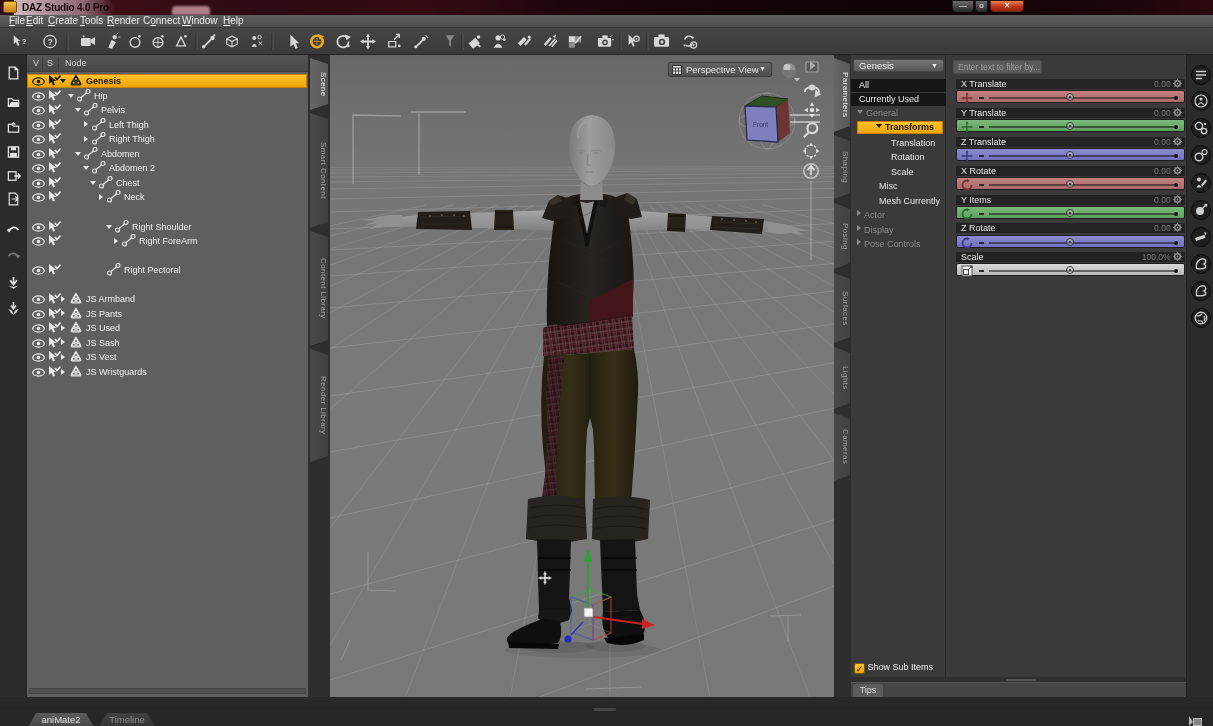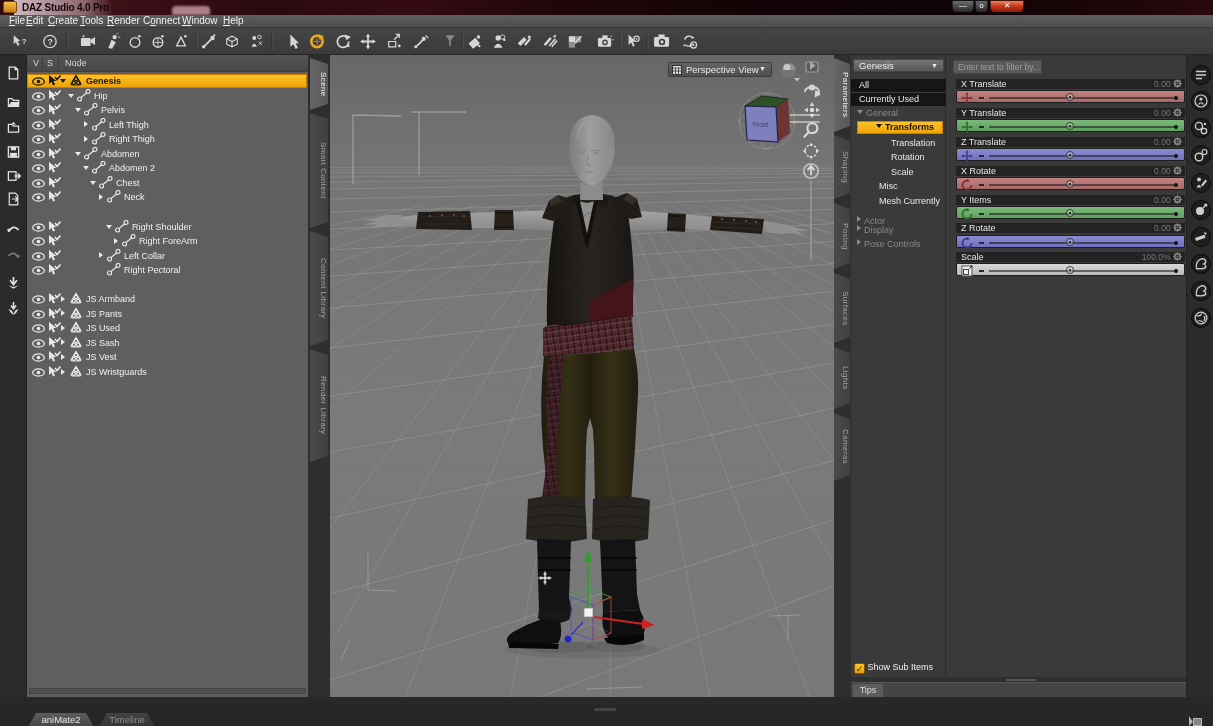--- a/index.html
+++ b/index.html
@@ -445,33 +445,20 @@
           <use href="#eye" fill="#e8e8e8" stroke="#e8e8e8"></use>
         </svg>
         <svg class="ic" style="left:21px;top:1px" width="13" height="12" viewBox="0 0 13 12">
           <use href="#ptr" fill="#e8e8e8" stroke="#e8e8e8"></use>
         </svg>
         <div class="tri" style="left:87px;top:3.5px;border-left:4px solid #e8e8e8;border-top:3.5px solid transparent;border-bottom:3.5px solid transparent;"></div>
         <svg class="ic" style="left:95px;top:0px" width="14" height="13" viewBox="0 0 14 13">
           <use href="#boneico" stroke="#e8e8e8"></use>
         </svg>
         <span class="tlabel" style="left:112px">Right ForeArm</span>
-      </div>
-<div class="trow" style="top:193.6px">
-        <svg class="ic" style="left:5px;top:3px" width="13" height="9" viewBox="0 0 13 9">
-          <use href="#eye" fill="#e8e8e8" stroke="#e8e8e8"></use>
-        </svg>
-        <svg class="ic" style="left:21px;top:1px" width="13" height="12" viewBox="0 0 13 12">
-          <use href="#ptr" fill="#e8e8e8" stroke="#e8e8e8"></use>
-        </svg>
-        <div class="tri" style="left:72px;top:3.5px;border-left:4px solid #e8e8e8;border-top:3.5px solid transparent;border-bottom:3.5px solid transparent;"></div>
-        <svg class="ic" style="left:80px;top:0px" width="14" height="13" viewBox="0 0 14 13">
-          <use href="#boneico" stroke="#e8e8e8"></use>
-        </svg>
-        <span class="tlabel" style="left:97px">Left Collar</span>
       </div>
 <div class="trow" style="top:208.2px">
         <svg class="ic" style="left:5px;top:3px" width="13" height="9" viewBox="0 0 13 9">
           <use href="#eye" fill="#e8e8e8" stroke="#e8e8e8"></use>
         </svg>
         <svg class="ic" style="left:21px;top:1px" width="13" height="12" viewBox="0 0 13 12">
           <use href="#ptr" fill="#e8e8e8" stroke="#e8e8e8"></use>
         </svg>
         <svg class="ic" style="left:80px;top:0px" width="14" height="13" viewBox="0 0 14 13">
           <use href="#boneico" stroke="#e8e8e8"></use>
@@ -852,21 +839,21 @@
     <div id="gendd">Genesis<span style="position:absolute;right:5px;top:0;font-size:7px">▼</span></div>
     <div class="pl dark" style="top:24px;left:0px;width:95px;">All</div>
 <div class="pl dark" style="top:37.5px;left:0px;width:95px;">Currently Used</div>
 <div class="pl dim" style="top:52px;left:6px;"><span class="pltri" style="border-top:4px solid #8a8a8a;border-left:3.5px solid transparent;border-right:3.5px solid transparent;"></span>General</div>
 <div class="pl sel" style="top:66px;left:6px;width:86px;"><span class="pltri" style="border-top:4px solid #111;border-left:3.5px solid transparent;border-right:3.5px solid transparent;"></span>Transforms</div>
 <div class="pl" style="top:81.5px;left:40px;">Translation</div>
 <div class="pl" style="top:96px;left:40px;">Rotation</div>
 <div class="pl" style="top:110.5px;left:40px;">Scale</div>
 <div class="pl" style="top:125px;left:28px;">Misc</div>
 <div class="pl" style="top:139.5px;left:28px;">Mesh Currently</div>
-<div class="pl dim" style="top:160px;left:6px;"><span class="pltri" style="border-left:4px solid #8a8a8a;border-top:3.5px solid transparent;border-bottom:3.5px solid transparent;"></span>Actor</div>
+<div class="pl dim" style="top:154px;left:6px;"><span class="pltri" style="border-left:4px solid #8a8a8a;border-top:3.5px solid transparent;border-bottom:3.5px solid transparent;"></span>Actor</div>
 <div class="pl dim" style="top:168.5px;left:6px;"><span class="pltri" style="border-left:4px solid #8a8a8a;border-top:3.5px solid transparent;border-bottom:3.5px solid transparent;"></span>Display</div>
 <div class="pl dim" style="top:183px;left:6px;"><span class="pltri" style="border-left:4px solid #8a8a8a;border-top:3.5px solid transparent;border-bottom:3.5px solid transparent;"></span>Pose Controls</div>
     <div id="showsub"><span style="display:inline-block;width:11px;height:11px;background:linear-gradient(#fdc52e,#eda200);border:1px solid #7a5a00;border-radius:2px;vertical-align:-2px;text-align:center;line-height:10px;color:#222;font-size:9px">✓</span> Show Sub Items</div>
   </div>
   <div id="filter">Enter text to filter by...</div>
   <div class="slabel" style="top:24px">
         <span>X Translate</span>
         <span class="sval">0.00 <svg width="9" height="9" viewBox="0 0 10 10" style="vertical-align:-1px">
             <use href="#gear"></use>
           </svg></span>

